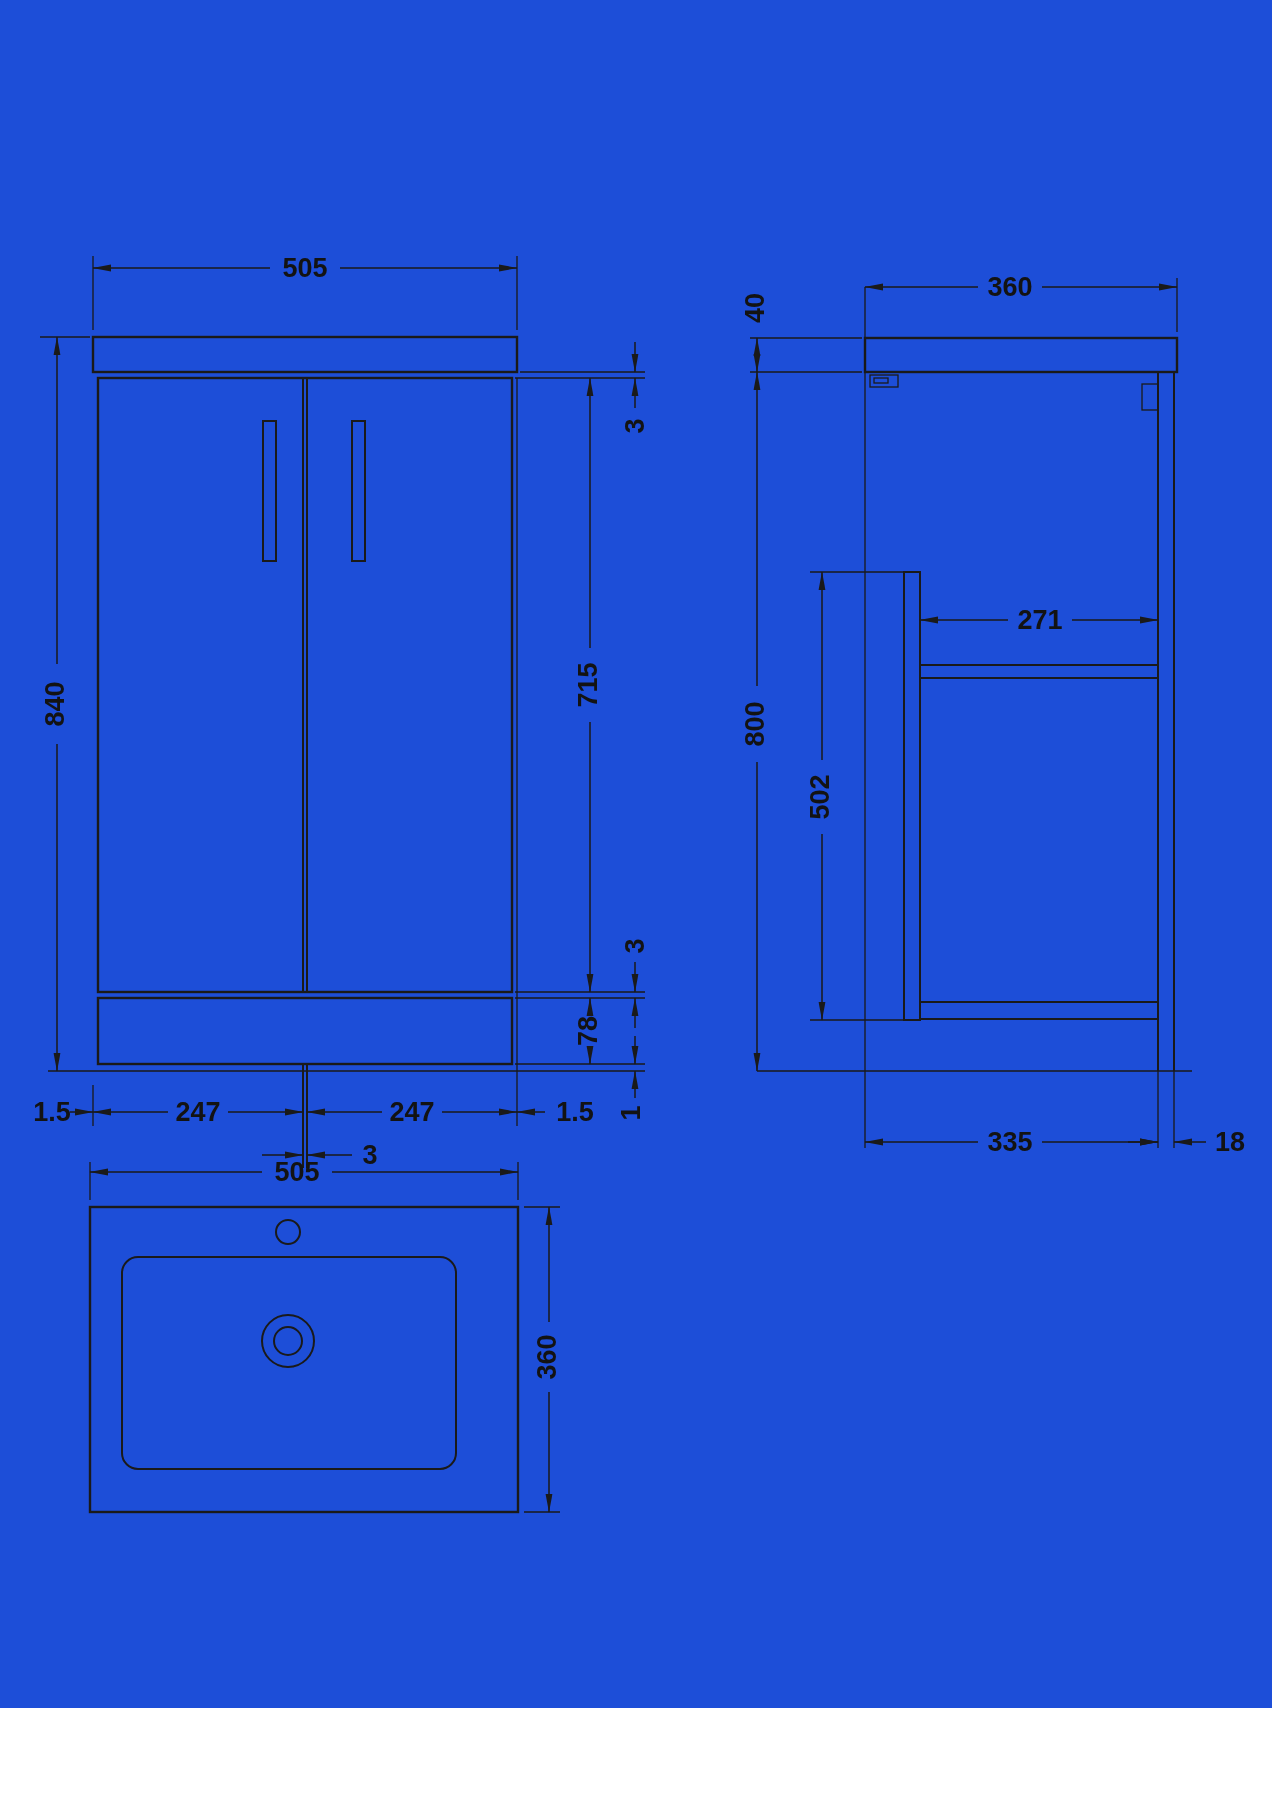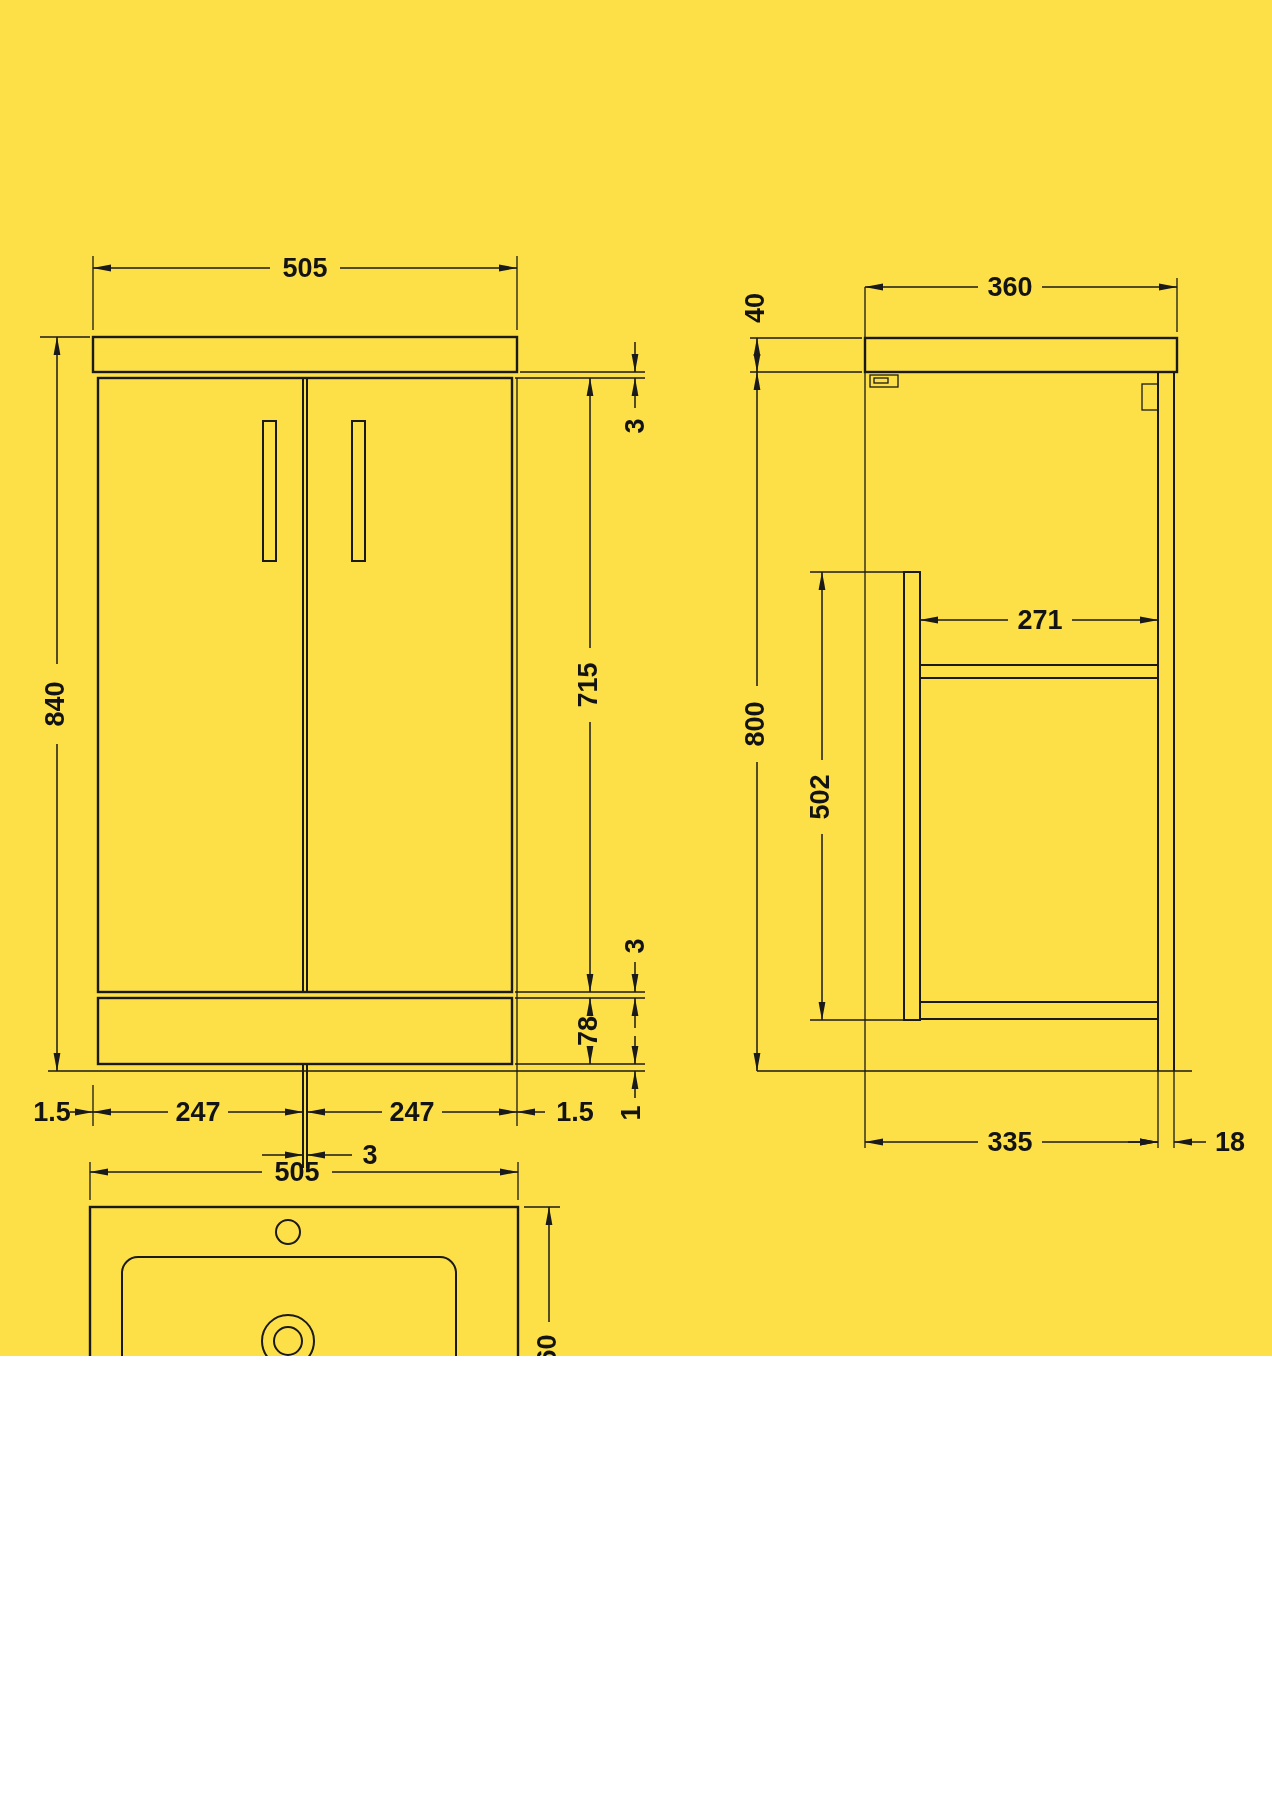--- a/index.html
+++ b/index.html
@@ -1,16 +1,16 @@
 <!DOCTYPE html>
 <html><head>
 <meta charset="utf-8">
 <style>
   html,body{margin:0;padding:0;background:#ffffff;}
-  .stage{position:relative;width:1272px;height:1356px;background:#fde047;overflow:hidden;
+  .stage{position:relative;width:1272px;height:1708px;background:#1d4ed8;overflow:hidden;
          font-family:"Liberation Sans", sans-serif;}
   svg{position:absolute;left:0;top:0;}
   .obj{stroke:#1a1a1a;stroke-width:2.4;fill:none;stroke-linecap:square;}
   .obj2{stroke:#1a1a1a;stroke-width:2;fill:none;}
   .thin{stroke:#1a1a1a;stroke-width:1.3;fill:none;}
   .dl{stroke:#1a1a1a;stroke-width:1.5;fill:none;}
   .dim{font-family:"Liberation Sans", sans-serif;font-weight:bold;font-size:27px;fill:#131313;}
   .arrfill{fill:#1a1a1a;}
 </style>
 </head>

